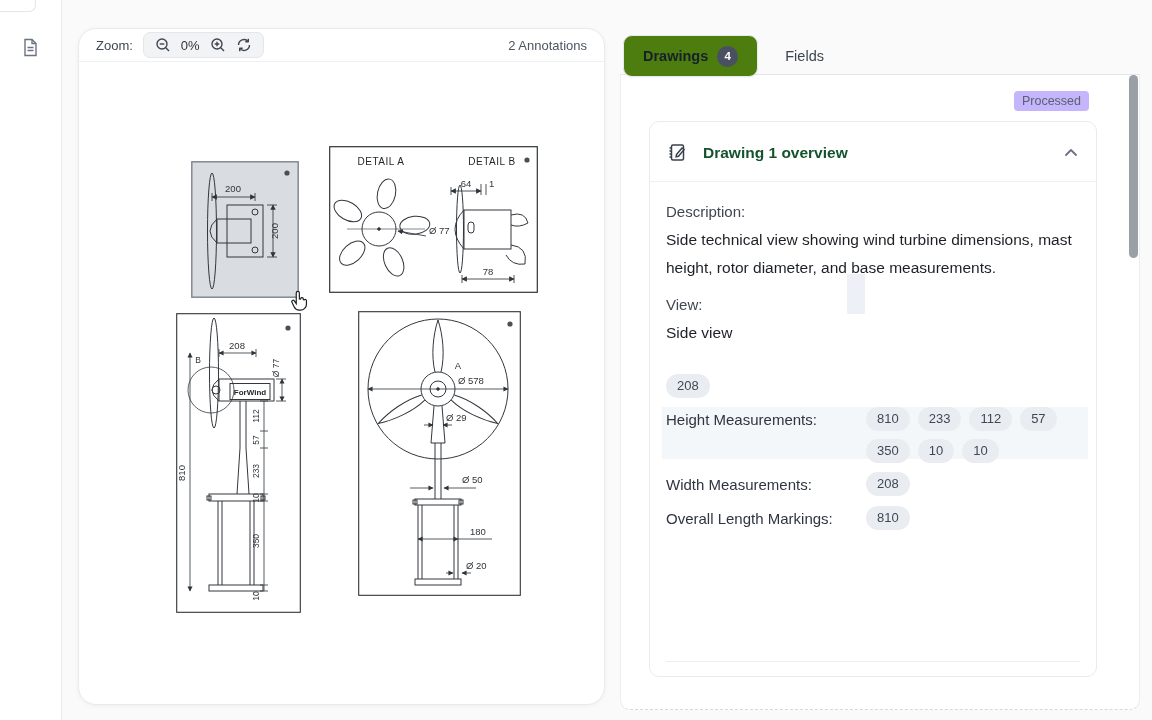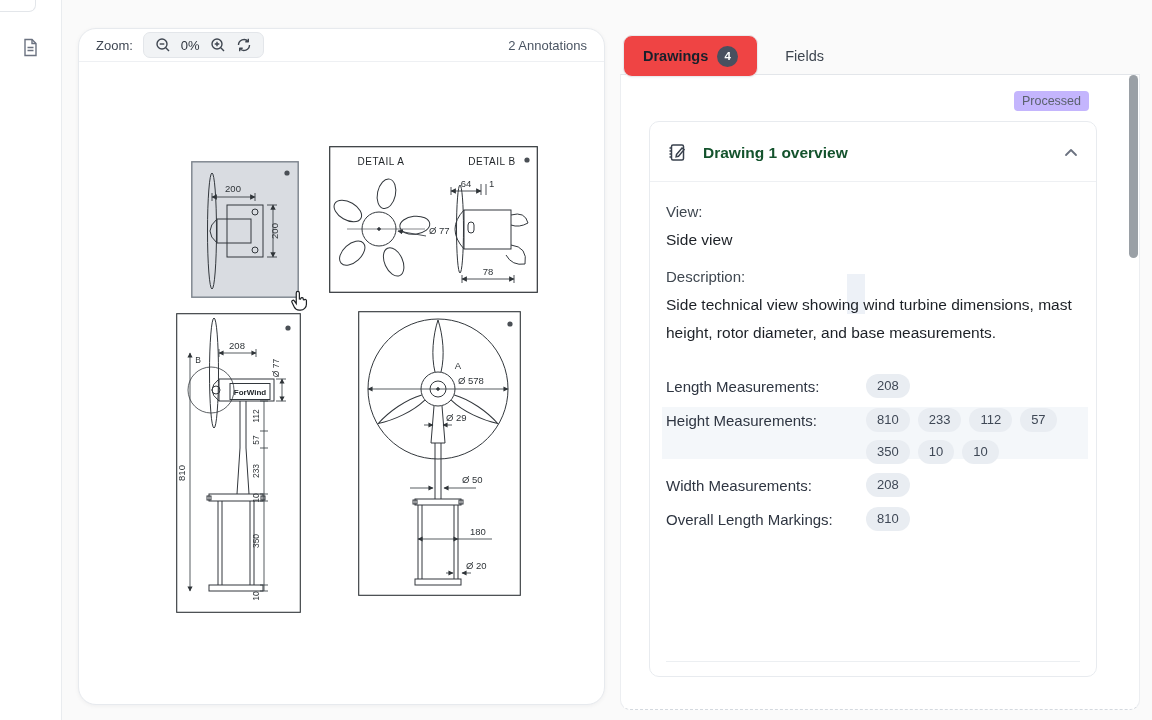--- a/index.html
+++ b/index.html
@@ -46,21 +46,21 @@
   .tdim { font-size:9.5px; fill:#2f3438; }
   .tdim-s { font-size:8.5px; fill:#2f3438; }
   .tlabel { font-size:10px; fill:#23272b; letter-spacing:.5px; }
   .cursor-hand { position:absolute; left:288px; top:289px; width:22px; height:24px; z-index:5; }
 
   
   .right-panel { position:absolute; left:620px; top:28px; width:520px; height:682px; }
   .tabs-row { position:relative; z-index:2; display:flex; align-items:flex-end; padding-left:3px; height:46px; }
   .tab-active {
     display:flex; align-items:center; gap:9px; height:42px; padding:0 19px;
-    background:#ef4444; border:1px solid #e8ebee; border-radius:9px;
+    background:#4d7c0f; border:1px solid #e8ebee; border-radius:9px;
     box-shadow:0 1px 2px rgba(16,24,40,.04); margin-bottom:-3px; cursor:pointer;
   }
   .tab-active .tab-label { font-size:14.5px; font-weight:700; color:#18202b; }
   .tab-badge {
     width:21px; height:21px; border-radius:50%; background:#49505f; color:#fff;
     font-size:11.5px; font-weight:700; display:flex; align-items:center; justify-content:center;
   }
   .tab-plain { padding:0 27px; height:42px; display:flex; align-items:center; margin-bottom:-3px; cursor:pointer; }
   .tab-plain .tab-label { font-size:14.5px; color:#3d454f; }
 
@@ -363,33 +363,32 @@
           </svg>
         </span>
       </div>
       <div class="ov-divider"></div>
 
       <div class="ov-content">
         <div class="hl-1"></div>
         <div class="hl-2"></div>
 
         <div class="field-group">
+          <div class="field-label">Description:</div>
+          <div class="field-value">Side technical view showing wind turbine dimensions, mast height, rotor diameter, and base measurements.</div>
+        </div>
+        <div class="field-group">
           <div class="field-label">View:</div>
           <div class="field-value">Side view</div>
         </div>
-        <div class="field-group">
-          <div class="field-label">Description:</div>
-          <div class="field-value">Side technical view showing wind turbine dimensions, mast height, rotor diameter, and base measurements.</div>
-        </div>
 
         <div class="lin-dim">
 
           <div class="dim-rows">
             <div class="dim-row">
-              <span class="dim-row-label">Length Measurements:</span>
               <span class="pills">
                 <span class="pill">208</span>
               </span>
             </div>
             <div class="dim-row">
               <span class="dim-row-label">Height Measurements:</span>
               <span class="pills">
                 <span class="pill">810</span>
                 <span class="pill">233</span>
                 <span class="pill">112</span>

